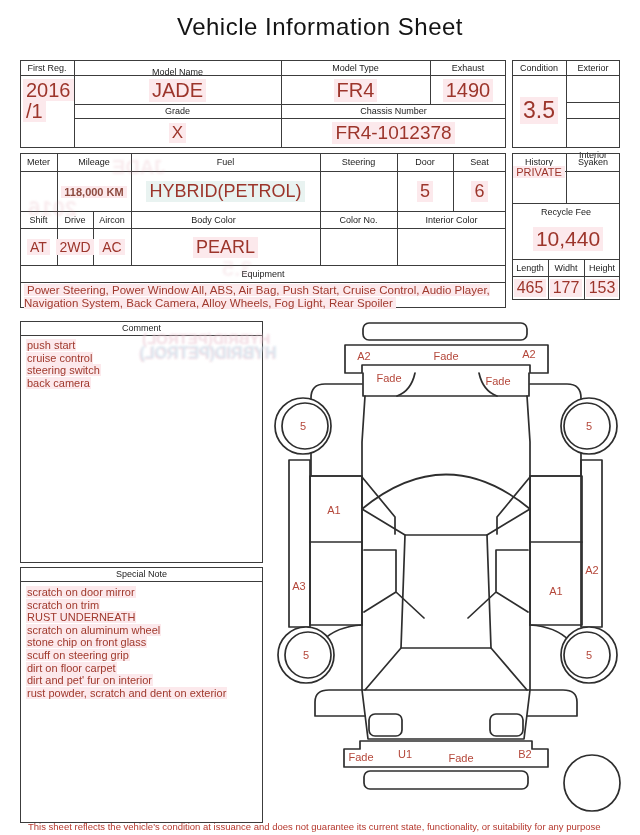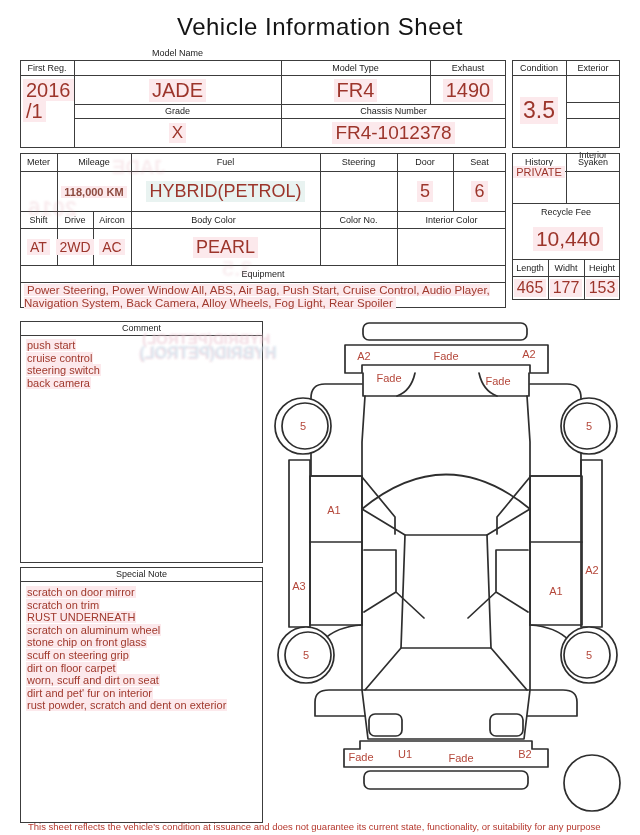--- a/index.html
+++ b/index.html
@@ -30,21 +30,21 @@
 
 <div class="box" style="left:20px;top:60px;width:486px;height:88px;"></div>
 <div class="ln" style="left:74px;top:60px;width:1px;height:88px;"></div>
 <div class="ln" style="left:281px;top:60px;width:1px;height:88px;"></div>
 <div class="ln" style="left:430px;top:60px;width:1px;height:44px;"></div>
 <div class="ln" style="left:20px;top:75px;width:486px;height:1px;"></div>
 <div class="ln" style="left:74px;top:104px;width:432px;height:1px;"></div>
 <div class="ln" style="left:74px;top:118px;width:432px;height:1px;"></div>
 
 <div class="hdr" style="left:20px;top:60px;width:54px;height:15px;">First Reg.</div>
-<div class="hdr" style="left:74px;top:45px;width:207px;height:15px;">Model Name</div>
+<div class="hdr" style="left:74px;top:64px;width:207px;height:15px;">Model Name</div>
 <div class="hdr" style="left:281px;top:60px;width:149px;height:15px;">Model Type</div>
 <div class="hdr" style="left:430px;top:60px;width:76px;height:15px;">Exhaust</div>
 <div class="hdr" style="left:74px;top:104px;width:207px;height:14px;">Grade</div>
 <div class="hdr" style="left:281px;top:104px;width:225px;height:14px;">Chassis Number</div>
 
 <div class="abs" style="left:23px;top:80px;font-size:20px;line-height:21px;color:#9c352b;">
   <div><span class="hl">2016</span></div>
   <div><span class="hl">/1</span></div>
 </div>
 <div class="val" style="left:74px;top:76px;width:207px;height:28px;font-size:20px;">
@@ -187,21 +187,20 @@
 <div class="ln" style="left:20px;top:581px;width:243px;height:1px;"></div>
 <div class="hdr" style="left:20px;top:567px;width:243px;height:14px;">Special Note</div>
 <div class="notewrap" style="left:26px;top:586px;width:232px;">
   <div class="noteline"><span class="hl">scratch on door mirror</span></div>
   <div class="noteline"><span class="hl">scratch on trim</span></div>
   <div class="noteline"><span class="hl">RUST UNDERNEATH</span></div>
   <div class="noteline"><span class="hl">scratch on aluminum wheel</span></div>
   <div class="noteline"><span class="hl">stone chip on front glass</span></div>
   <div class="noteline"><span class="hl">scuff on steering grip</span></div>
   <div class="noteline"><span class="hl">dirt on floor carpet</span></div>
-  <div class="noteline"><span class="hl">worn, scuff and dirt on seat</span></div>
   <div class="noteline"><span class="hl">dirt and pet' fur on interior</span></div>
   <div class="noteline"><span class="hl">rust powder, scratch and dent on exterior</span></div>
 </div>
 
 <div class="ghost g1" style="left:142px;top:330px;">HYBRID(PETROL)</div>
 <div class="ghost g2" style="left:140px;top:344px;">HYBRID(PETROL)</div>
 <div class="ghost gt" style="left:112px;top:156px;font-size:20px;opacity:.16;">JADE</div>
 <div class="ghost gt" style="left:28px;top:196px;font-size:22px;opacity:.16;">2016</div>
 <div class="ghost gt" style="left:222px;top:256px;font-size:22px;opacity:.13;">3.5</div>
 

